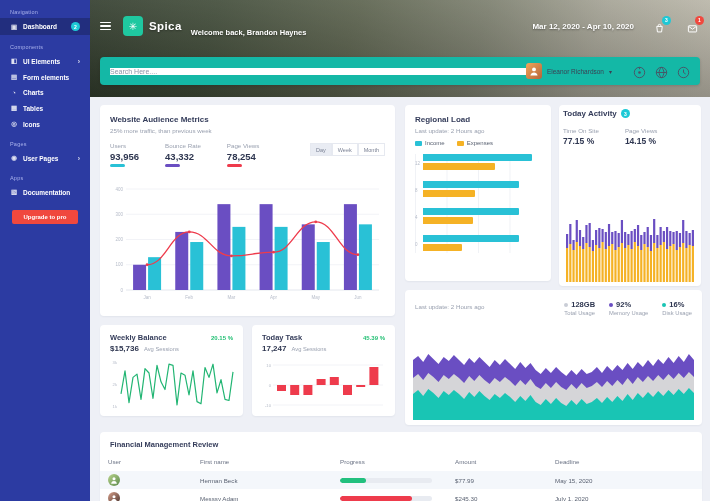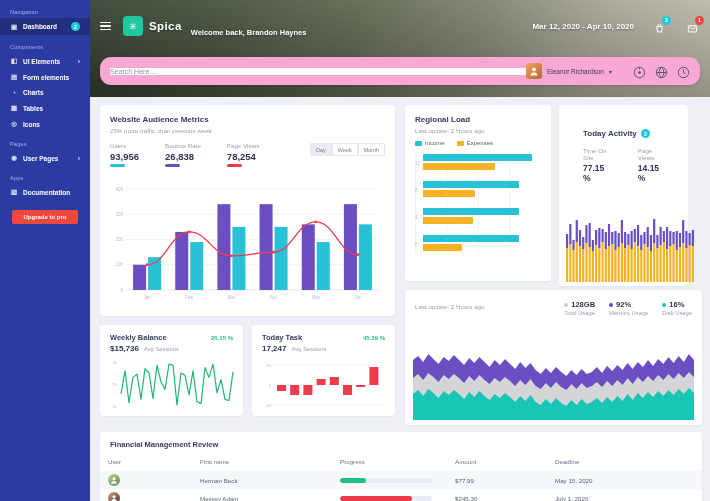--- a/index.html
+++ b/index.html
@@ -26,21 +26,21 @@
   .logo-sq { width:20px; height:20px; border-radius:4px; background:#1fc8a0; color:#fff; display:flex; align-items:center; justify-content:center; font-size:10px; margin-right:6px; }
   .logo-tx { font-size:11.5px; font-weight:bold; letter-spacing:.4px; text-shadow:0 1px 2px rgba(0,0,0,.35); }
   .welcome { font-size:7.5px; font-weight:bold; margin-left:9px; text-shadow:0 1px 2px rgba(0,0,0,.4);margin-top:12px; }
   .tb-right { margin-left:auto; display:flex; align-items:center; gap:20px; }
   .date-range { font-size:8px; font-weight:bold; text-shadow:0 1px 2px rgba(0,0,0,.4); }
   .icon-btn { position:relative; width:13px; height:13px; cursor:pointer; }
   .icon-btn svg { width:11px; height:11px; }
   .n-badge { position:absolute; top:-4px; right:-4px; width:9px; height:9px; border-radius:50%; color:#fff; font-size:5px; font-weight:bold; display:flex; align-items:center; justify-content:center; }
 
   
-  .searchbar { position:absolute; left:100px; top:57px; width:600px; height:28px; background:#f9a8d4; border-radius:11px; display:flex; align-items:center; padding:0 10px; box-shadow:0 1px 3px rgba(0,0,0,.15); z-index:5; }
+  .searchbar { position:absolute; left:100px; top:57px; width:600px; height:28px; background:#14b8a6; border-radius:4px; display:flex; align-items:center; padding:0 10px; box-shadow:0 1px 3px rgba(0,0,0,.15); z-index:5; }
   .searchbar input { flex:1; border:none; outline:none; font-size:7px; color:#444; font-family:inherit; }
   .searchbar input::placeholder { color:#8a93a6; }
   .user-chip { display:flex; align-items:center; gap:5px; cursor:pointer; margin-right:12px; }
   .user-av { width:16px; height:16px; border-radius:3px; background:linear-gradient(135deg,#f2a65a,#b5643a); display:flex; align-items:center; justify-content:center; }
   .user-name { font-size:6.5px; color:#3a4254; }
   .chev { font-size:6px; color:#3a4254; }
   .rnd-ic { width:13px; height:13px; margin-left:9px; cursor:pointer; }
   .rnd-ic svg { width:13px; height:13px; }
 
   
@@ -63,21 +63,21 @@
   .legend { display:flex; gap:12px; margin-top:6px; }
   .leg-item { display:flex; align-items:center; gap:3px; font-size:6px; color:#5a6272; }
   .leg-sw { width:7px; height:5px; border-radius:1px; }
   .rg-chart { margin-top:8px;
      background-image:linear-gradient(to right,#f0f2f6 1px, transparent 1px); background-size:25% 100%; }
   .rg-group { display:flex; align-items:center; margin-bottom:9px; }
   .rg-cat { width:8px; font-size:4.5px; color:#b6bcc9; }
   .rg-bars { flex:1; }
   .rg-bar { height:7px; margin-bottom:2px; border-radius:0 1px 1px 0; }
 
-  .card-activity { left:559px; top:105px; width:129px; height:181px; padding:24px; }
+  .card-activity { left:559px; top:105px; width:142px; height:181px; padding:4px; }
   .act-title { display:flex; align-items:center; gap:4px; }
   .act-badge { background:#1ec9d6; color:#fff; font-size:5px; font-weight:bold; width:9px; height:9px; border-radius:50%; display:flex; align-items:center; justify-content:center; }
   .act-stats { display:flex; gap:26px; margin-top:9px; }
   .act-chart { position:absolute; left:7px; bottom:4px; }
 
   .mini-card { width:143px; height:91px; padding:8px 10px; }
   .card-weekly { left:100px; top:325px; }
   .card-task { left:252px; top:325px; }
   .mini-head { display:flex; justify-content:space-between; align-items:baseline; }
   .mini-pct { font-size:6px; font-weight:bold; color:#21bf73; }
@@ -222,21 +222,21 @@
   <div class="c-title">Website Audience Metrics</div>
   <div class="c-sub">25% more traffic, than previous week</div>
   <div class="aud-stats">
     <div>
       <div class="stat-lbl">Users</div>
       <div class="stat-val">93,956</div>
       <div class="stat-bar" style="background: rgb(41, 193, 214);"></div>
     </div>
     <div>
       <div class="stat-lbl">Bounce Rate</div>
-      <div class="stat-val">26,838</div>
+      <div class="stat-val">43,332</div>
       <div class="stat-bar" style="background: rgb(106, 78, 194);"></div>
     </div>
     <div>
       <div class="stat-lbl">Page Views</div>
       <div class="stat-val">78,254</div>
       <div class="stat-bar" style="background: rgb(238, 59, 76);"></div>
     </div>
   </div>
   <div class="range-btns">
     <button class="active">Day</button>

